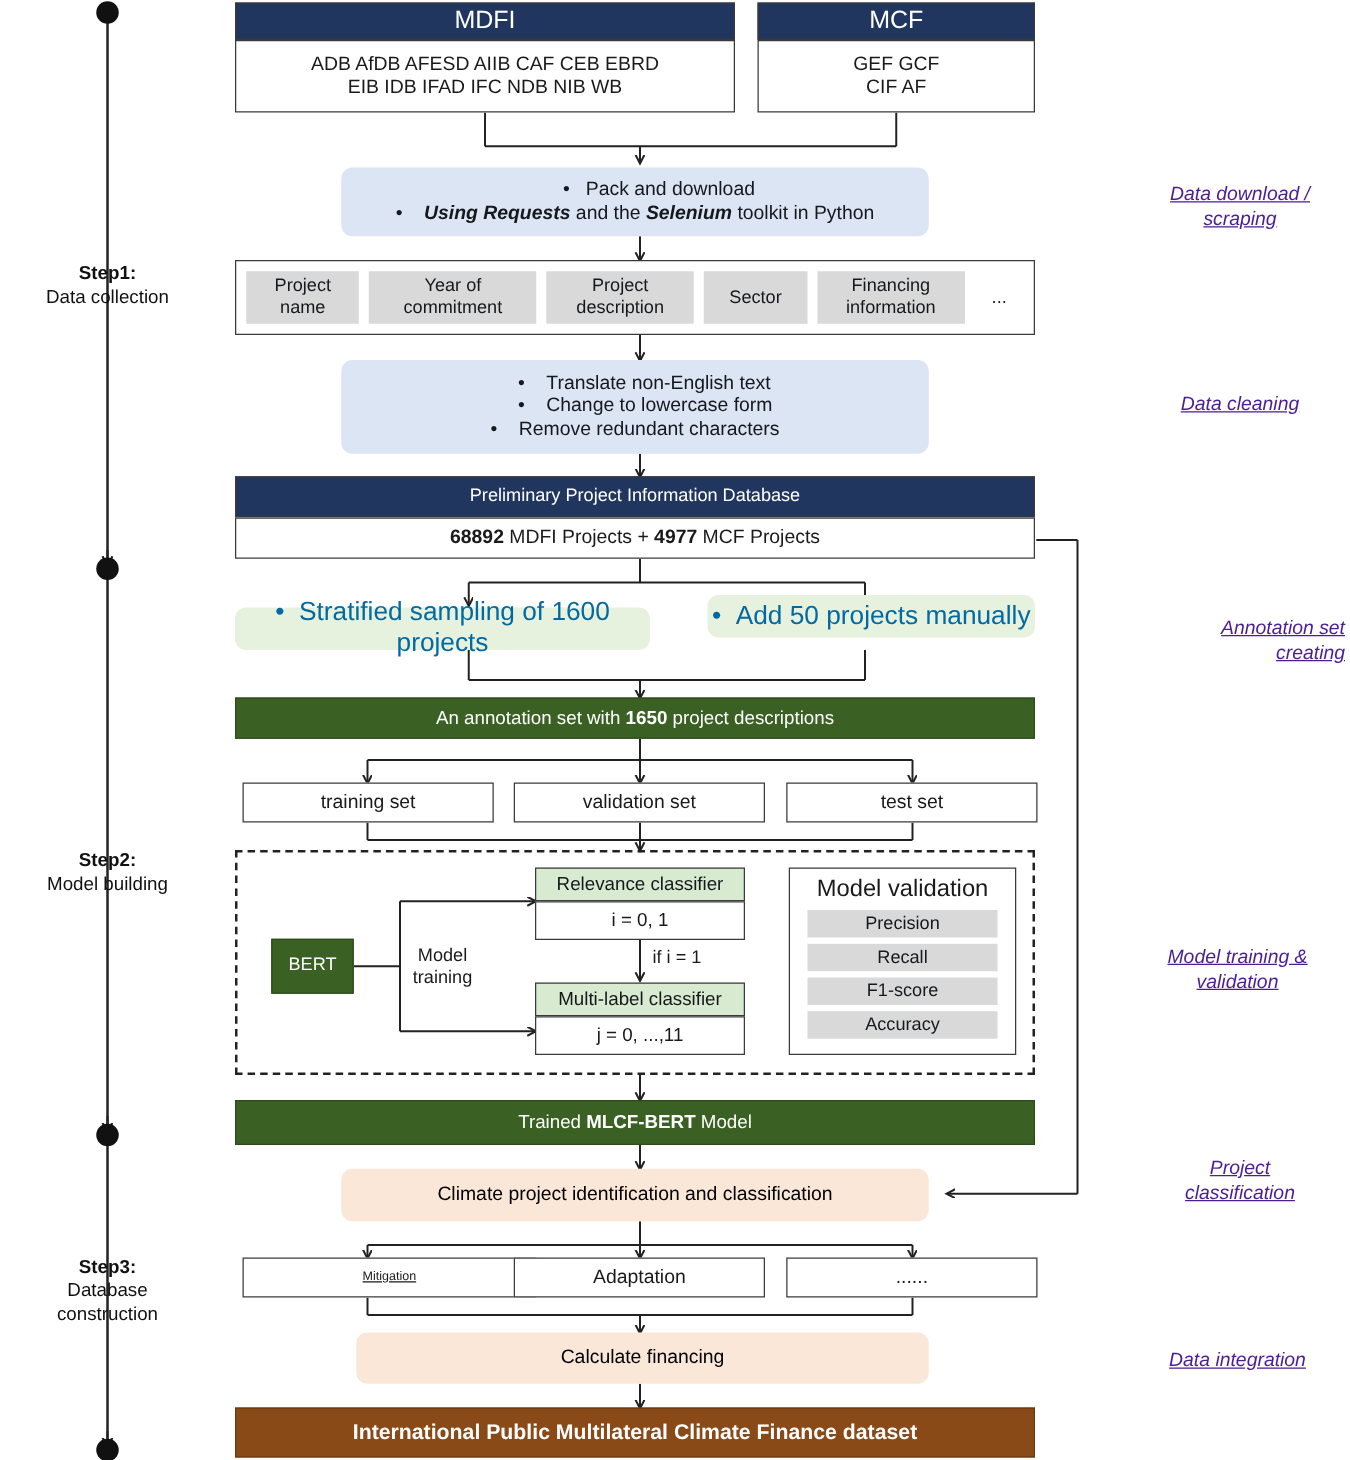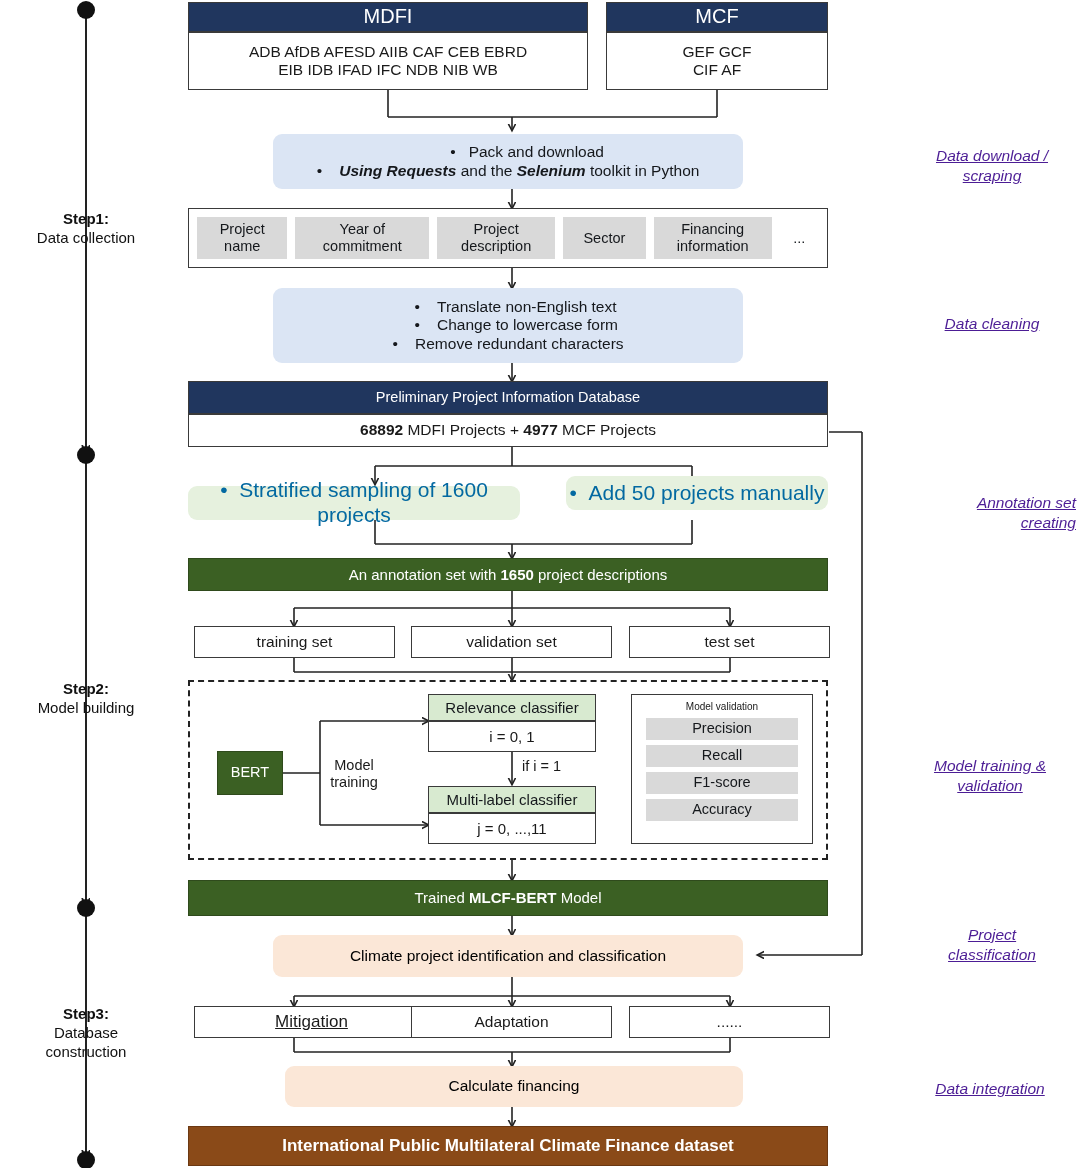--- a/index.html
+++ b/index.html
@@ -253,21 +253,21 @@
   </div>
 
   <div class="box bordered green-pale" style="left:428px; top:786px; width:168px; height:27px; border-color:#3a3a3a;">
     <span>Multi-label classifier</span>
   </div>
   <div class="box bordered" style="left:428px; top:813px; width:168px; height:31px; font-size:15px;">
     <span>j = 0, ...,11</span>
   </div>
 
   <div class="box bordered" style="left:631px; top:694px; width:182px; height:150px; flex-direction:column; justify-content:flex-start; padding-top:6px; gap:5px;">
-    <span style="font-size:10px;">Model validation</span>
+    <span style="font-size:19px;">Model validation</span>
     <div class="grey-chip" style="width:152px; height:22px;">
       <span>Precision</span>
     </div>
     <div class="grey-chip" style="width:152px; height:22px;">
       <span>Recall</span>
     </div>
     <div class="grey-chip" style="width:152px; height:22px;">
       <span>F1-score</span>
     </div>
     <div class="grey-chip" style="width:152px; height:22px;">
@@ -276,21 +276,21 @@
   </div>
 
   <div class="box bordered green-dark" style="left:188px; top:880px; width:640px; height:36px; border-color:#2f4a1c;">
     <span><span>Trained </span><b class="bd">MLCF-BERT</b><span> Model</span></span>
   </div>
 
   <div class="box peach" style="left:273px; top:935px; width:470px; height:42px;">
     <span>Climate project identification and classification</span>
   </div>
 
-  <div class="box bordered" style="left:194px; top:1006px; width:235px; height:32px; font-size:17px;text-decoration:underline;">
+  <div class="box bordered" style="left:194px; top:1006px; width:235px; height:32px; font-size:10px;text-decoration:underline;">
     <span>Mitigation</span>
   </div>
   <div class="box bordered" style="left:411px; top:1006px; width:201px; height:32px; font-size:15.5px;">
     <span>Adaptation</span>
   </div>
   <div class="box bordered" style="left:629px; top:1006px; width:201px; height:32px; font-size:15.5px;">
     <span>......</span>
   </div>
 
   <div class="box peach" style="left:285px; top:1066px; width:458px; height:41px;">

